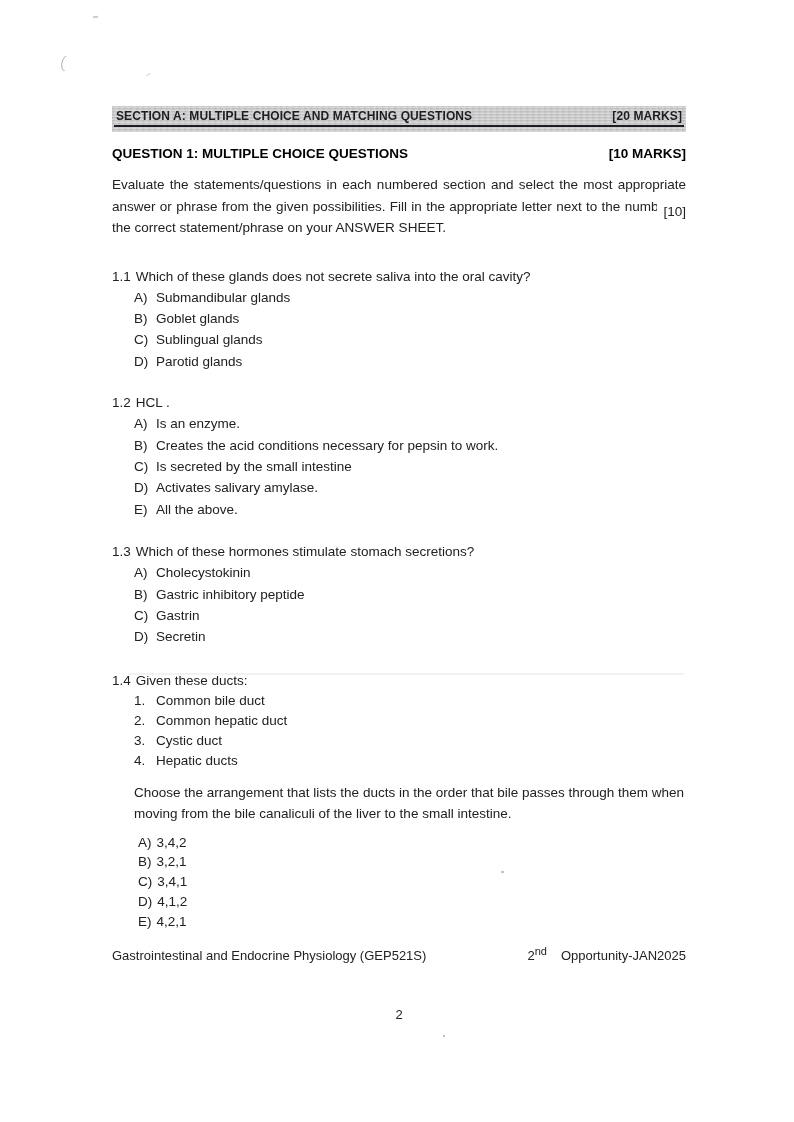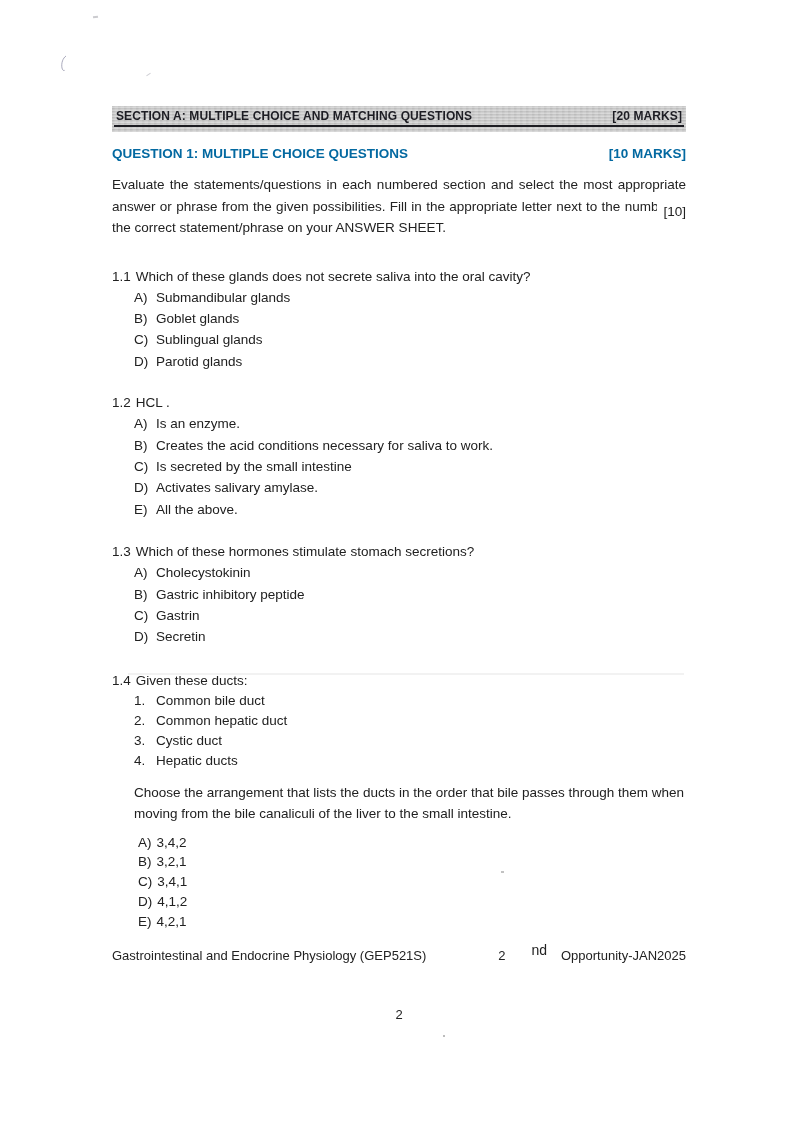--- a/index.html
+++ b/index.html
@@ -33,21 +33,21 @@
     border-bottom: 2px solid #1c1c22;
     padding: 1px 2px 2px 2px;
     font-weight: 700; font-size: 12px; color: #1d1d24;
     letter-spacing: 0.1px;
   }
 
   
   .q-header {
     display: flex; justify-content: space-between; align-items: baseline;
     margin-top: 14px;
-    font-weight: 700; font-size: 13.5px; color: #0369a1;
+    font-weight: 700; font-size: 13.5px; color: #000000;
   }
 
   
   .instructions {
     margin-top: 13px;
     text-align: justify;
     line-height: 21.5px;
     position: relative;
     color: #222;
   }
@@ -81,21 +81,21 @@
   .options-inline { padding-left: 26px; margin-top: 9px; }
   .opt-inline { display: flex; line-height: 19.8px; }
   .opt-inline .opt-letter { width: auto; margin-right: 5px; }
 
   
   .footer-row {
     position: absolute; left: 112px; width: 574px; top: 948px;
     display: flex; justify-content: space-between;
     font-size: 13px; color: #222;
   }
-  .footer-right sup { font-size: 14px; line-height: 0; margin-left: 26px; }
+  .footer-right sup { font-size: 11px; line-height: 0; }
   .footer-right .rest { margin-left: 14px; }
   .page-num {
     position: absolute; left: 112px; width: 574px; top: 1007px;
     text-align: center; font-size: 13px; color: #222;
   }
 
   
   .artifact { position: absolute; pointer-events: none; }
   .speck-a { left: 93px; top: 16px; width: 5px; height: 2px; background: #b9b9bf; opacity: .75; transform: rotate(-8deg); }
   .speck-b { left: 146px; top: 74px; width: 5px; height: 1px; background: #cfcfd4; transform: rotate(-35deg); }
@@ -165,21 +165,21 @@
       <div class="q-title">
         <span class="q-num">1.2</span><span>HCL .</span>
       </div>
       <div class="options">
         <div class="opt">
           <span class="opt-letter">A)</span>
           <span>Is an enzyme.</span>
         </div>
         <div class="opt">
           <span class="opt-letter">B)</span>
-          <span>Creates the acid conditions necessary for saliva to work.</span>
+          <span>Creates the acid conditions necessary for pepsin to work.</span>
         </div>
         <div class="opt">
           <span class="opt-letter">C)</span>
           <span>Is secreted by the small intestine</span>
         </div>
         <div class="opt">
           <span class="opt-letter">D)</span>
           <span>Activates salivary amylase.</span>
         </div>
         <div class="opt">

